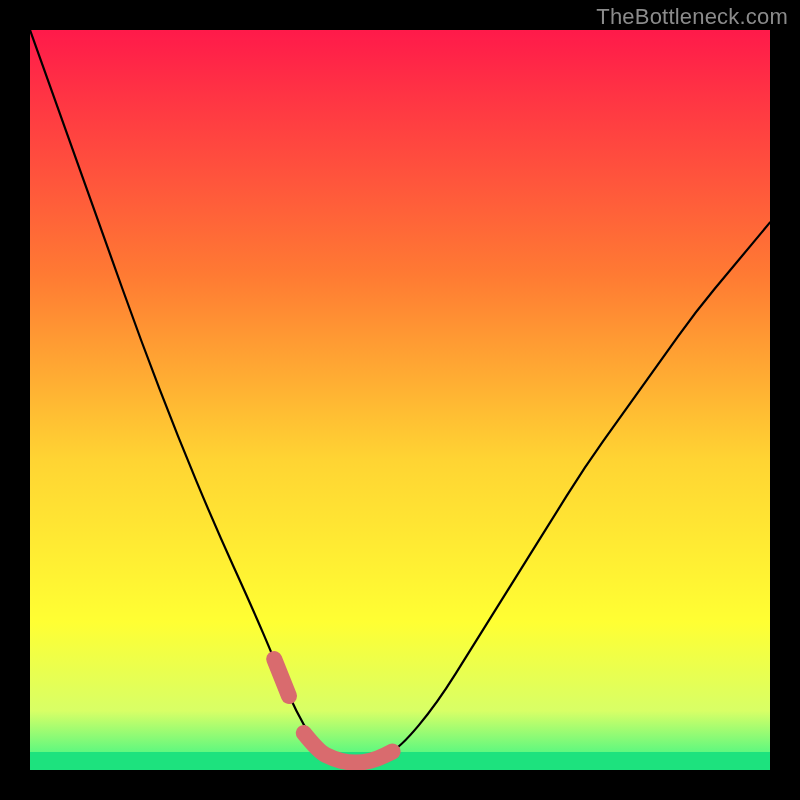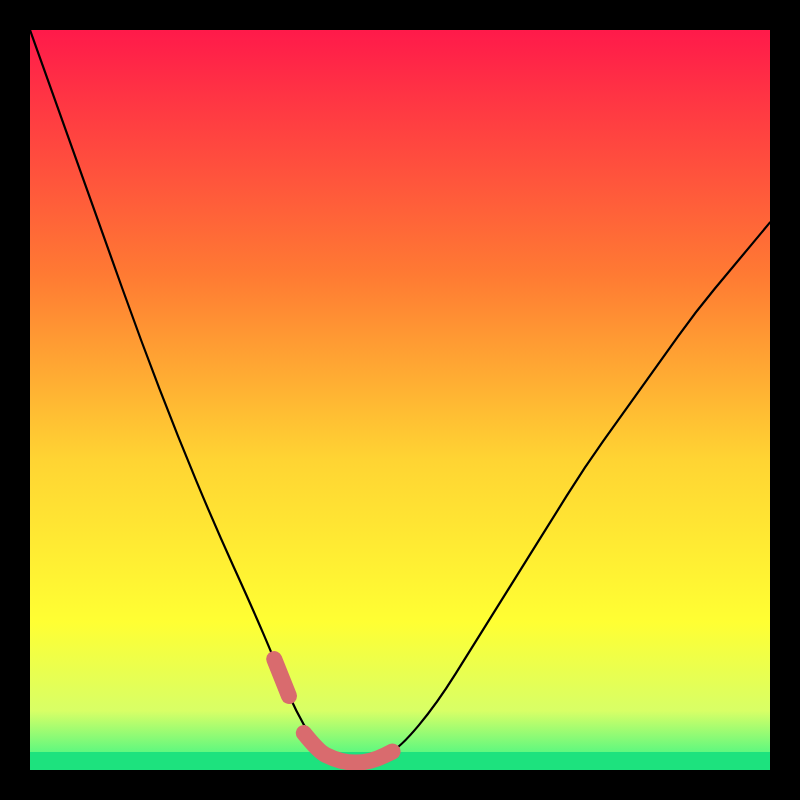--- a/index.html
+++ b/index.html
@@ -40,20 +40,21 @@
   }
   svg {
     display: block;
   }
 </style>
 </head>
 <body>
 
 <div class="frame">
 
+  <div class="watermark">TheBottleneck.com</div>
 
   <div class="plot-area">
     <svg width="740" height="740" viewBox="0 0 740 740" preserveAspectRatio="none">
       <defs>
         <linearGradient id="bg-grad" x1="0" y1="0" x2="0" y2="1">
           <stop offset="0" stop-color="#ff1a4a"></stop>
           <stop offset="0.33" stop-color="#ff7a33"></stop>
           <stop offset="0.58" stop-color="#ffd433"></stop>
           <stop offset="0.80" stop-color="#ffff33"></stop>
           <stop offset="0.92" stop-color="#d8ff66"></stop>

